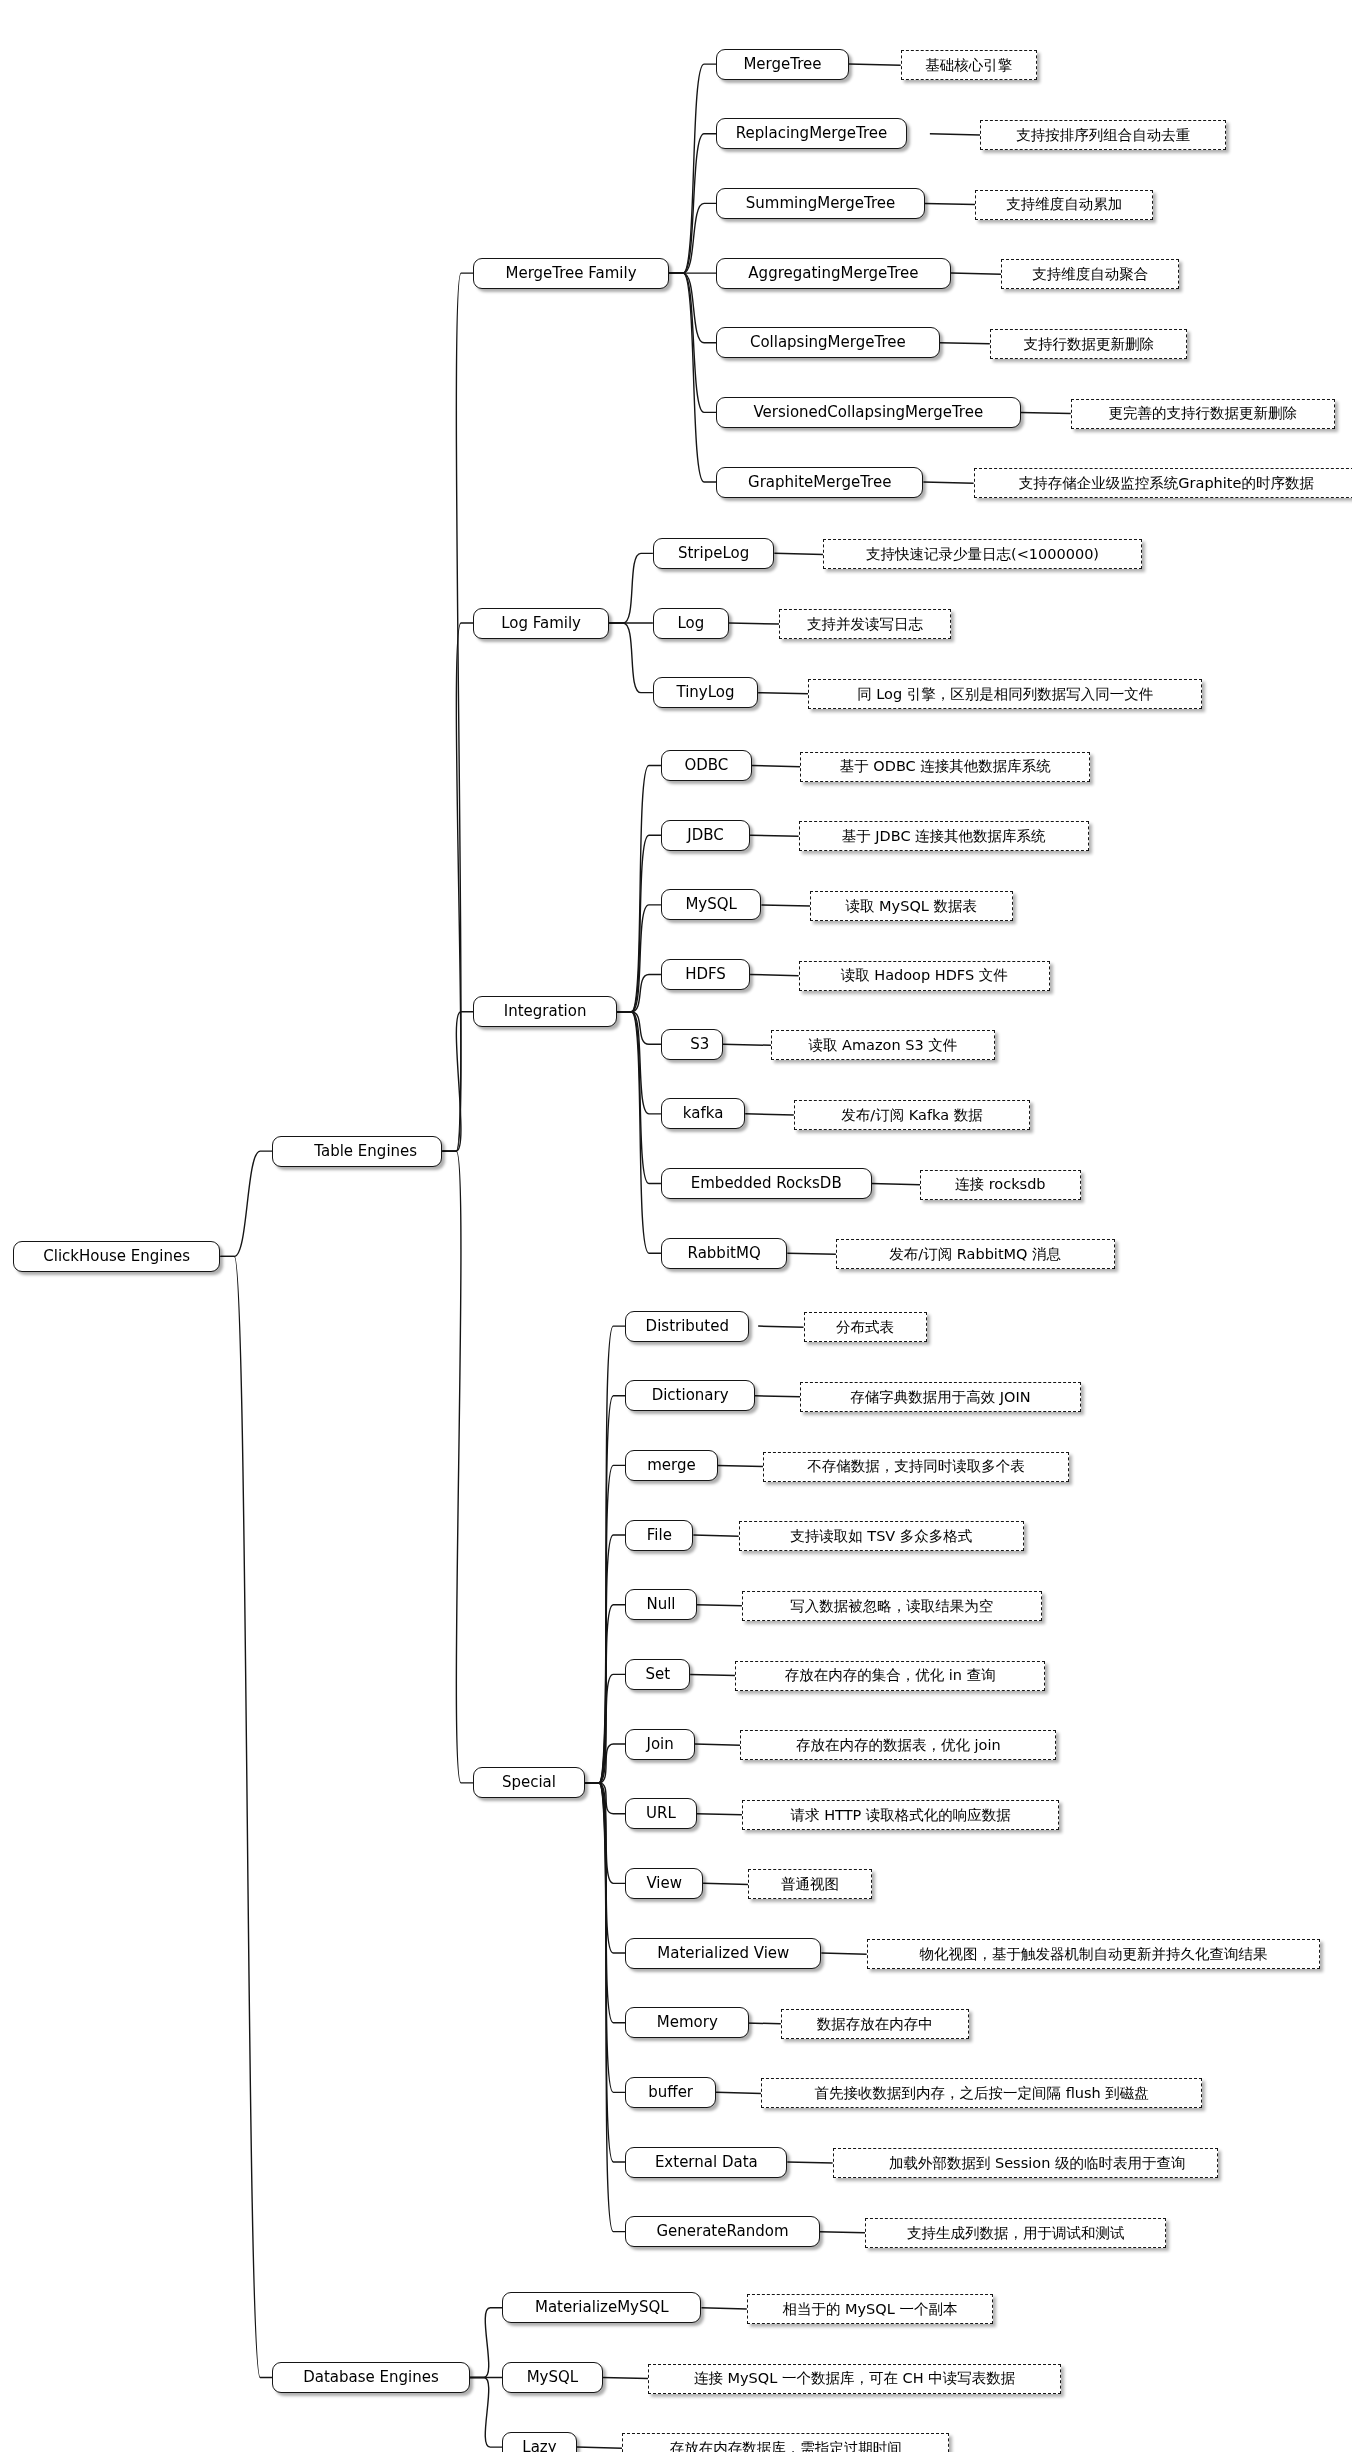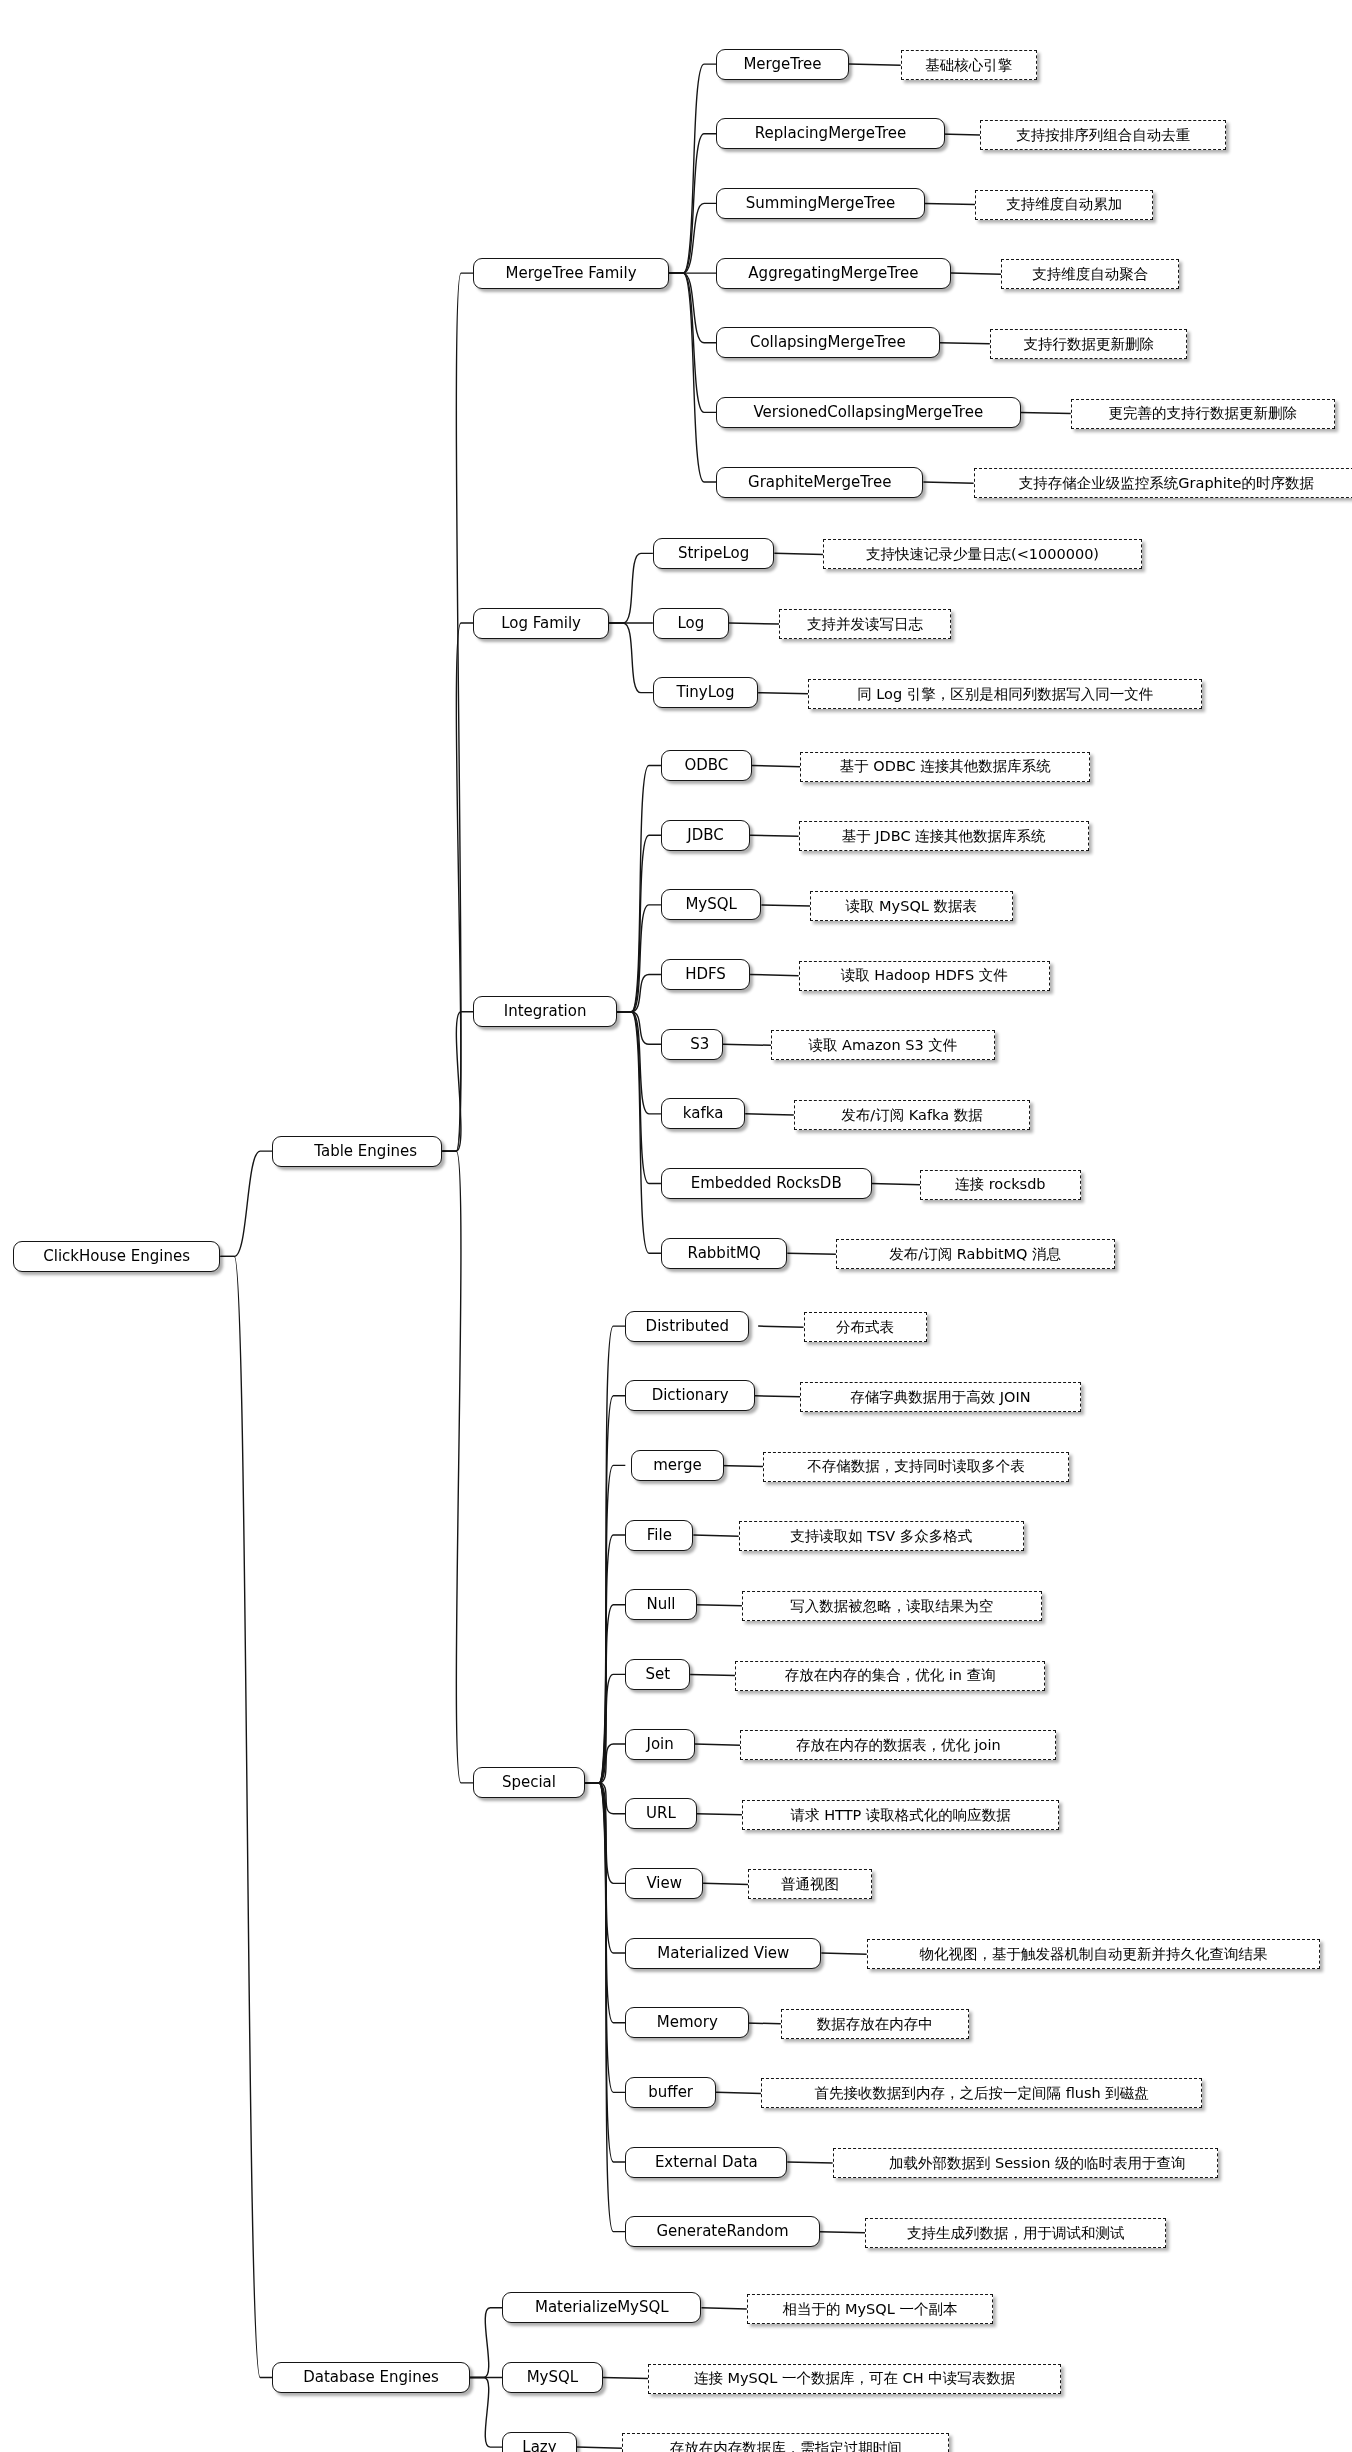--- a/index.html
+++ b/index.html
@@ -137,21 +137,21 @@
       <line x1="602.6400000000001" y1="2377.46" x2="648" y2="2378.5800000000004" stroke="#151515" stroke-width="1.5"></line>
       <path d="M 469.80000000000007 2377.46 L 483.80000000000007 2377.46 C 497.80000000000007 2377.46, 476.20000000000005 2447.1200000000003, 490.20000000000005 2447.1200000000003 L 502.20000000000005 2447.1200000000003" fill="none" stroke="#151515" stroke-width="1.4"></path>
       <line x1="576.72" y1="2447.1200000000003" x2="622.08" y2="2448.2400000000002" stroke="#151515" stroke-width="1.5"></line>
     </svg>
   <div id="nodes">
       <div class="node" style="left: 12.96px; top: 1240.92px; width: 207.36px;">ClickHouse Engines</div>
       <div class="node" style="left: 272.16px; top: 1135.62px; width: 170.1px; padding-left: 28px;">Table Engines</div>
       <div class="node" style="left: 473.04px; top: 257.58px; width: 196.02px;">MergeTree Family</div>
       <div class="node" style="left: 716.04px; top: 48.6px; width: 132.84px;">MergeTree</div>
       <div class="note" style="left: 900.72px; top: 50.22px; width: 136.08px;">基础核心引擎</div>
-      <div class="node" style="left: 716.04px; top: 118.26px; width: 229px;">ReplacingMergeTree</div>
+      <div class="node" style="left: 716.04px; top: 118.26px; width: 191px;">ReplacingMergeTree</div>
       <div class="note" style="left: 980.1px; top: 119.88px; width: 246.24px;">支持按排序列组合自动去重</div>
       <div class="node" style="left: 716.04px; top: 187.92px; width: 208.98px;">SummingMergeTree</div>
       <div class="note" style="left: 975.24px; top: 189.54px; width: 178.2px;">支持维度自动累加</div>
       <div class="node" style="left: 716.04px; top: 257.58px; width: 234.9px;">AggregatingMergeTree</div>
       <div class="note" style="left: 1001.16px; top: 259.2px; width: 178.2px;">支持维度自动聚合</div>
       <div class="node" style="left: 716.04px; top: 327.24px; width: 223.56px;">CollapsingMergeTree</div>
       <div class="note" style="left: 989.82px; top: 328.86px; width: 197.64px;">支持行数据更新删除</div>
       <div class="node" style="left: 716.04px; top: 396.9px; width: 304.56px;">VersionedCollapsingMergeTree</div>
       <div class="note" style="left: 1070.82px; top: 398.52px; width: 264.06px;">更完善的支持行数据更新删除</div>
       <div class="node" style="left: 716.04px; top: 466.56px; width: 207.36px;">GraphiteMergeTree</div>
@@ -178,21 +178,21 @@
       <div class="note" style="left: 793.8px; top: 1099.98px; width: 236.52px;">发布/订阅 Kafka 数据</div>
       <div class="node" style="left: 660.96px; top: 1168.02px; width: 210.6px;">Embedded RocksDB</div>
       <div class="note" style="left: 920.16px; top: 1169.64px; width: 160.38px;">连接 rocksdb</div>
       <div class="node" style="left: 660.96px; top: 1237.68px; width: 126.36px;">RabbitMQ</div>
       <div class="note" style="left: 835.92px; top: 1239.3px; width: 278.64px;">发布/订阅 RabbitMQ 消息</div>
       <div class="node" style="left: 473.04px; top: 1767.42px; width: 111.78px;">Special</div>
       <div class="node" style="left: 625.32px; top: 1310.58px; width: 124px;">Distributed</div>
       <div class="note" style="left: 803.52px; top: 1312.2px; width: 123.12px; padding-left: 10px;">分布式表</div>
       <div class="node" style="left: 625.32px; top: 1380.24px; width: 129.6px;">Dictionary</div>
       <div class="note" style="left: 800.28px; top: 1381.86px; width: 280.26px;">存储字典数据用于高效 JOIN</div>
-      <div class="node" style="left: 625.32px; top: 1449.9px; width: 92.34px; margin-left: 6px;">merge</div>
+      <div class="node" style="left: 625.32px; top: 1449.9px; width: 92.34px;">merge</div>
       <div class="note" style="left: 763.02px; top: 1451.52px; width: 306.18px;">不存储数据，支持同时读取多个表</div>
       <div class="node" style="left: 625.32px; top: 1519.56px; width: 68.04px;">File</div>
       <div class="note" style="left: 738.72px; top: 1521.18px; width: 285.12px;">支持读取如 TSV 多众多格式</div>
       <div class="node" style="left: 625.32px; top: 1589.22px; width: 71.28px;">Null</div>
       <div class="note" style="left: 741.96px; top: 1590.84px; width: 299.7px;">写入数据被忽略，读取结果为空</div>
       <div class="node" style="left: 625.32px; top: 1658.88px; width: 64.8px;">Set</div>
       <div class="note" style="left: 735.48px; top: 1660.5px; width: 309.42px;">存放在内存的集合，优化 in 查询</div>
       <div class="node" style="left: 625.32px; top: 1728.54px; width: 69.66px;">Join</div>
       <div class="note" style="left: 740.34px; top: 1730.16px; width: 315.9px;">存放在内存的数据表，优化 join</div>
       <div class="node" style="left: 625.32px; top: 1798.2px; width: 71.28px;">URL</div>

